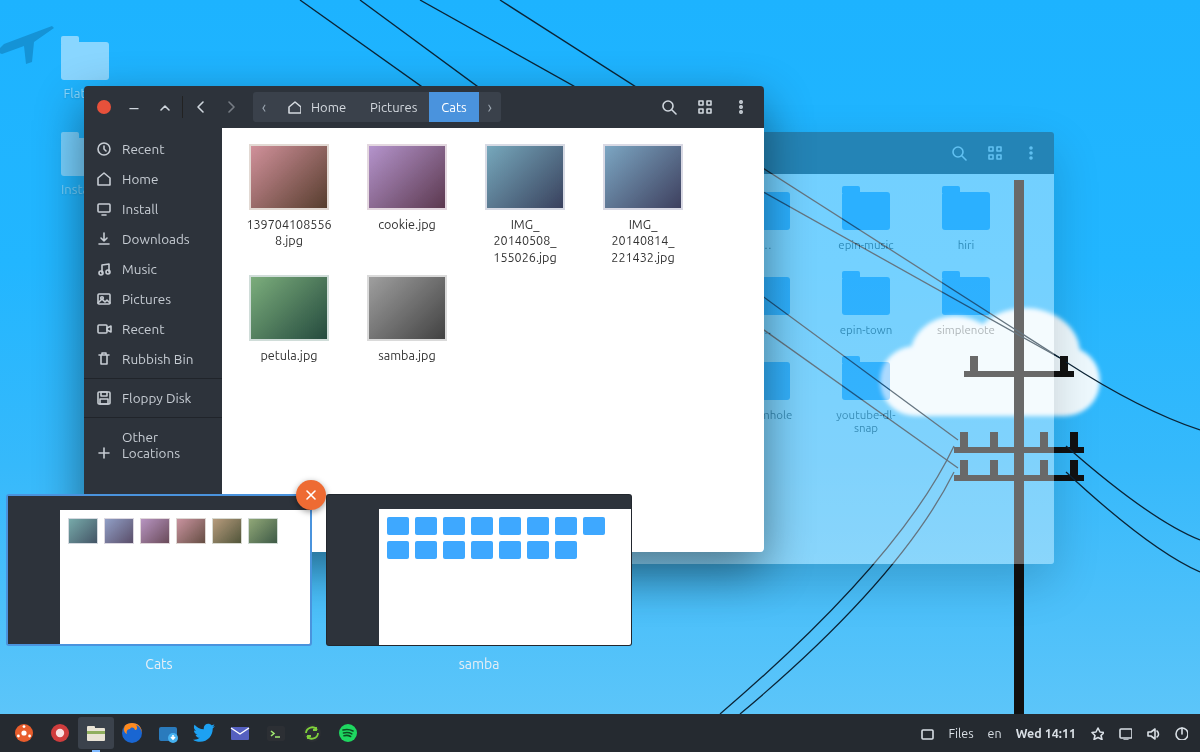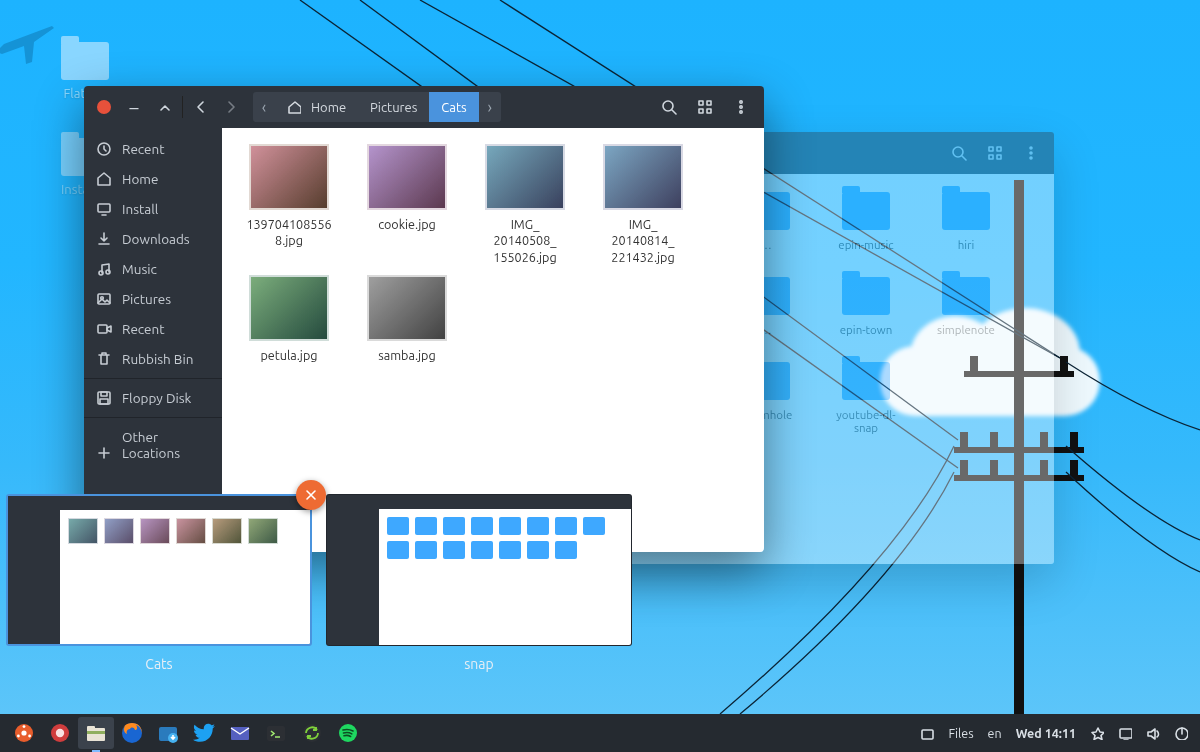--- a/index.html
+++ b/index.html
@@ -419,21 +419,21 @@
             <div class="mini-fo"></div>
             <div class="mini-fo"></div>
             <div class="mini-fo"></div>
             <div class="mini-fo"></div>
             <div class="mini-fo"></div>
             <div class="mini-fo"></div>
             <div class="mini-fo"></div>
           </div>
       </div>
     </div>
-    <div class="plabel">snap</div>
+    <div class="plabel">samba</div>
   </div>
 </div>
 
 <div class="taskbar">
   <div class="tbtn">
       <svg width="20" height="20">
         <circle cx="10" cy="10" r="9" fill="#e85d2c"></circle>
         <circle cx="10" cy="10" r="2.6" fill="#fff"></circle>
         <circle cx="10" cy="3.6" r="1.4" fill="#fff"></circle>
         <circle cx="4.4" cy="13" r="1.4" fill="#fff"></circle>

